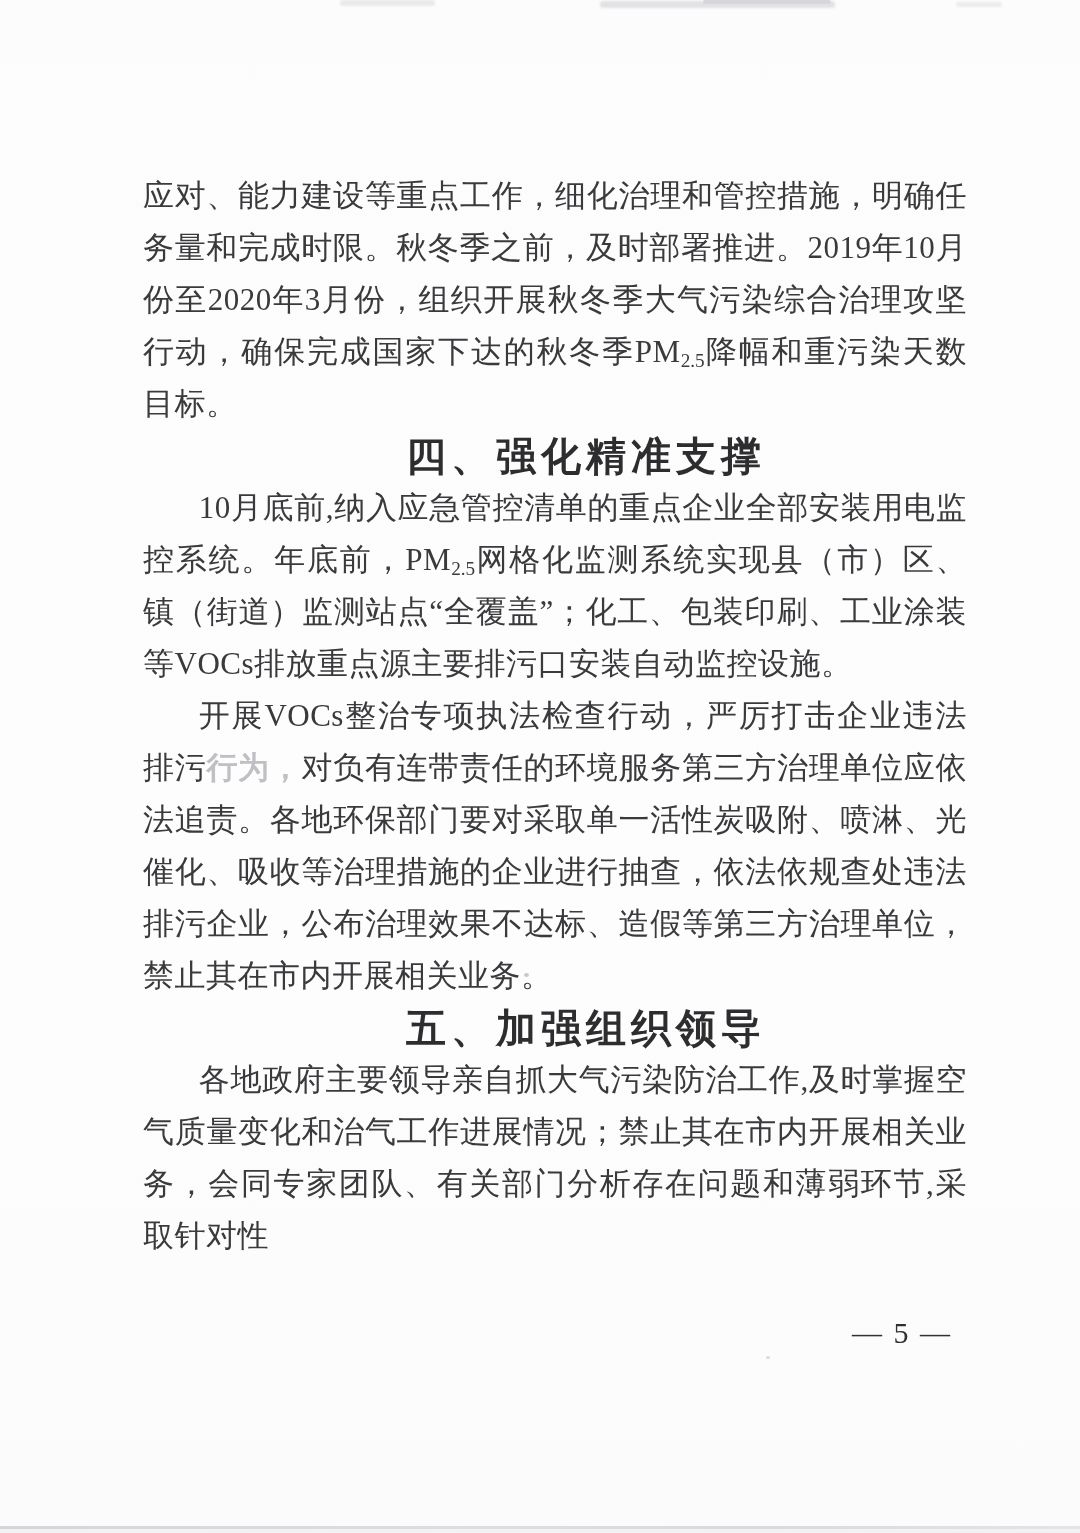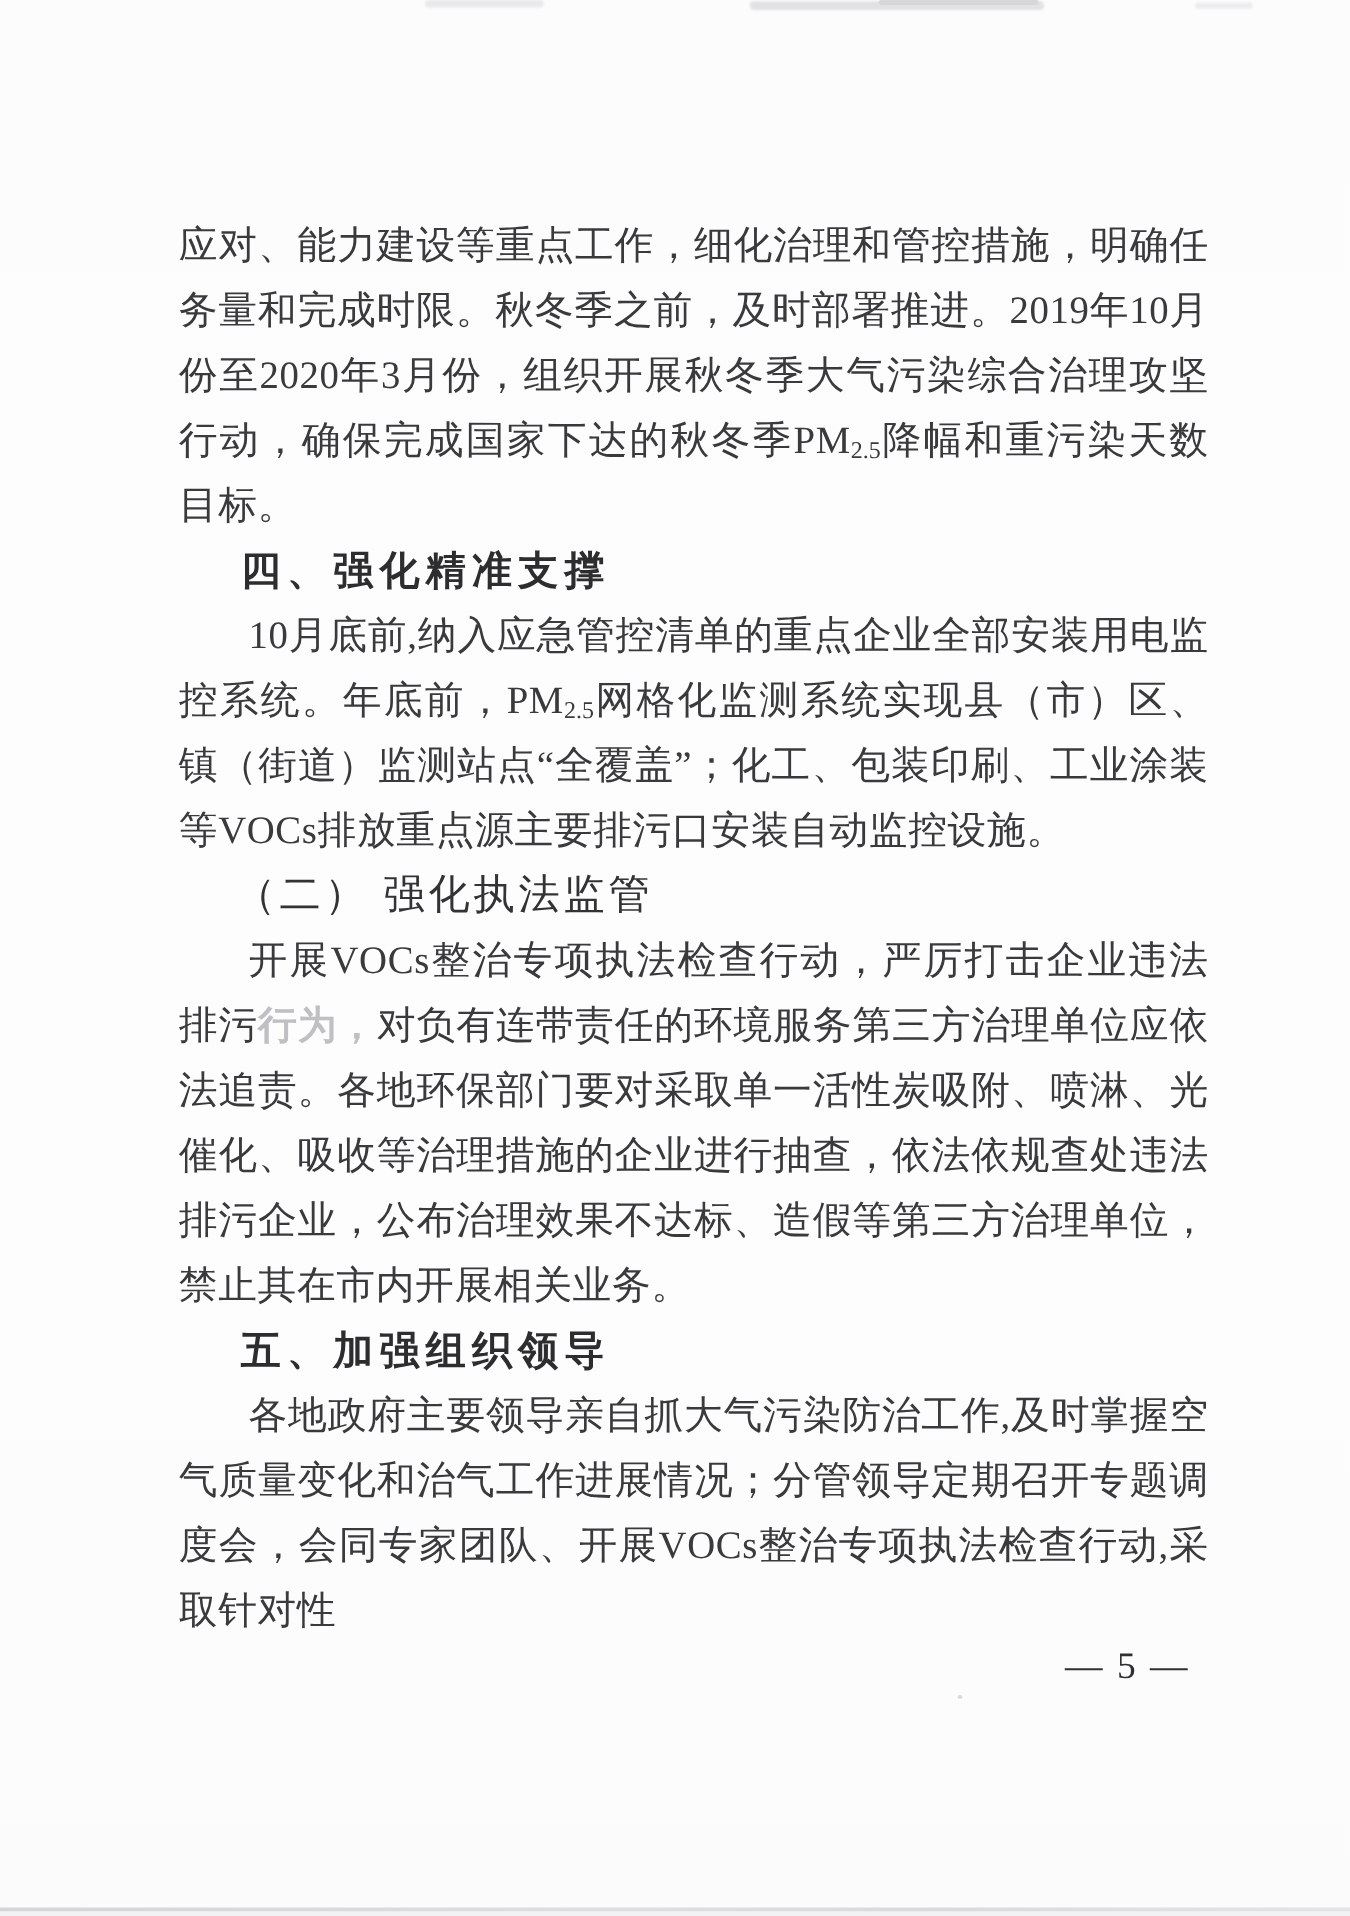--- a/index.html
+++ b/index.html
@@ -29,26 +29,26 @@
   }
   .content p, .content h2, .content h3 {
     margin: 0;
     padding: 0;
   }
   .body-para { color: #3a3a3c; }
   .indent { text-indent: 1.8em; }
   .h-major {
     font-family: "Liberation Sans", "DejaVu Sans", sans-serif;
     font-weight: 700;
-    font-size: 32px;
+    font-size: 40px;
     line-height: 52px;
     letter-spacing: 5px;
     color: #2d2d2f;
     text-indent: 1.55em;
-    text-align: left;
+    text-align: center;
   }
   .h-minor {
     font-weight: 400;
     font-size: 33px;
     line-height: 52px;
     letter-spacing: 3px;
     color: #333335;
     text-indent: 1.35em;
     text-align: left;
   }
@@ -107,28 +107,27 @@
 
   <div class="content">
 
     <p class="body-para"><span>应对、能力建设等重点工作，细化治理和管控措施，明确任务量和完成时限。秋冬季之前，及时部署推进。2019年10月份至2020年3月份，组织开展秋冬季大气污染综合治理攻坚行动，确保完成国家下达的秋冬季PM</span><sub class="pm-sub">2.5</sub><span>降幅和重污染天数目标。</span></p>
 
     <h2 class="h-major">四、强化精准支撑</h2>
 
 
     <p class="body-para indent"><span>10月底前,纳入应急管控清单的重点企业全部安装用电监控系统。年底前，PM</span><sub class="pm-sub">2.5</sub><span>网格化监测系统实现县（市）区、镇（街道）监测站点“全覆盖”；化工、包装印刷、工业涂装等VOCs排放重点源主要排污口安装自动监控设施。</span></p>
 
-    <h3 class="h-minor">（二） 强化执法监管</h3>
 
     <p class="body-para indent"><span>开展VOCs整治专项执法检查行动，严厉打击企业违法排污</span><span class="faded">行为，</span><span>对负有连带责任的环境服务第三方治理单位应依法追责。各地环保部门要对采取单一活性炭吸附、喷淋、光催化、吸收等治理措施的企业进行抽查，依法依规查处违法排污企业，公布治理效果不达标、造假等第三方治理单位，禁止其在市内开展相关业务。</span></p>
 
     <h2 class="h-major">五、加强组织领导</h2>
 
 
-    <p class="body-para indent">各地政府主要领导亲自抓大气污染防治工作,及时掌握空气质量变化和治气工作进展情况；分管领导定期召开专题调度会，会同专家团队、开展VOCs整治专项执法检查行动,采取针对性</p>
+    <p class="body-para indent">各地政府主要领导亲自抓大气污染防治工作,及时掌握空气质量变化和治气工作进展情况；禁止其在市内开展相关业务，会同专家团队、有关部门分析存在问题和薄弱环节,采取针对性</p>
 
   </div>
 
   <div class="page-number">— 5 —</div>
 
   <div class="bottom-fade"></div>
   <div class="bottom-edge"></div>
 
 </div>
 

